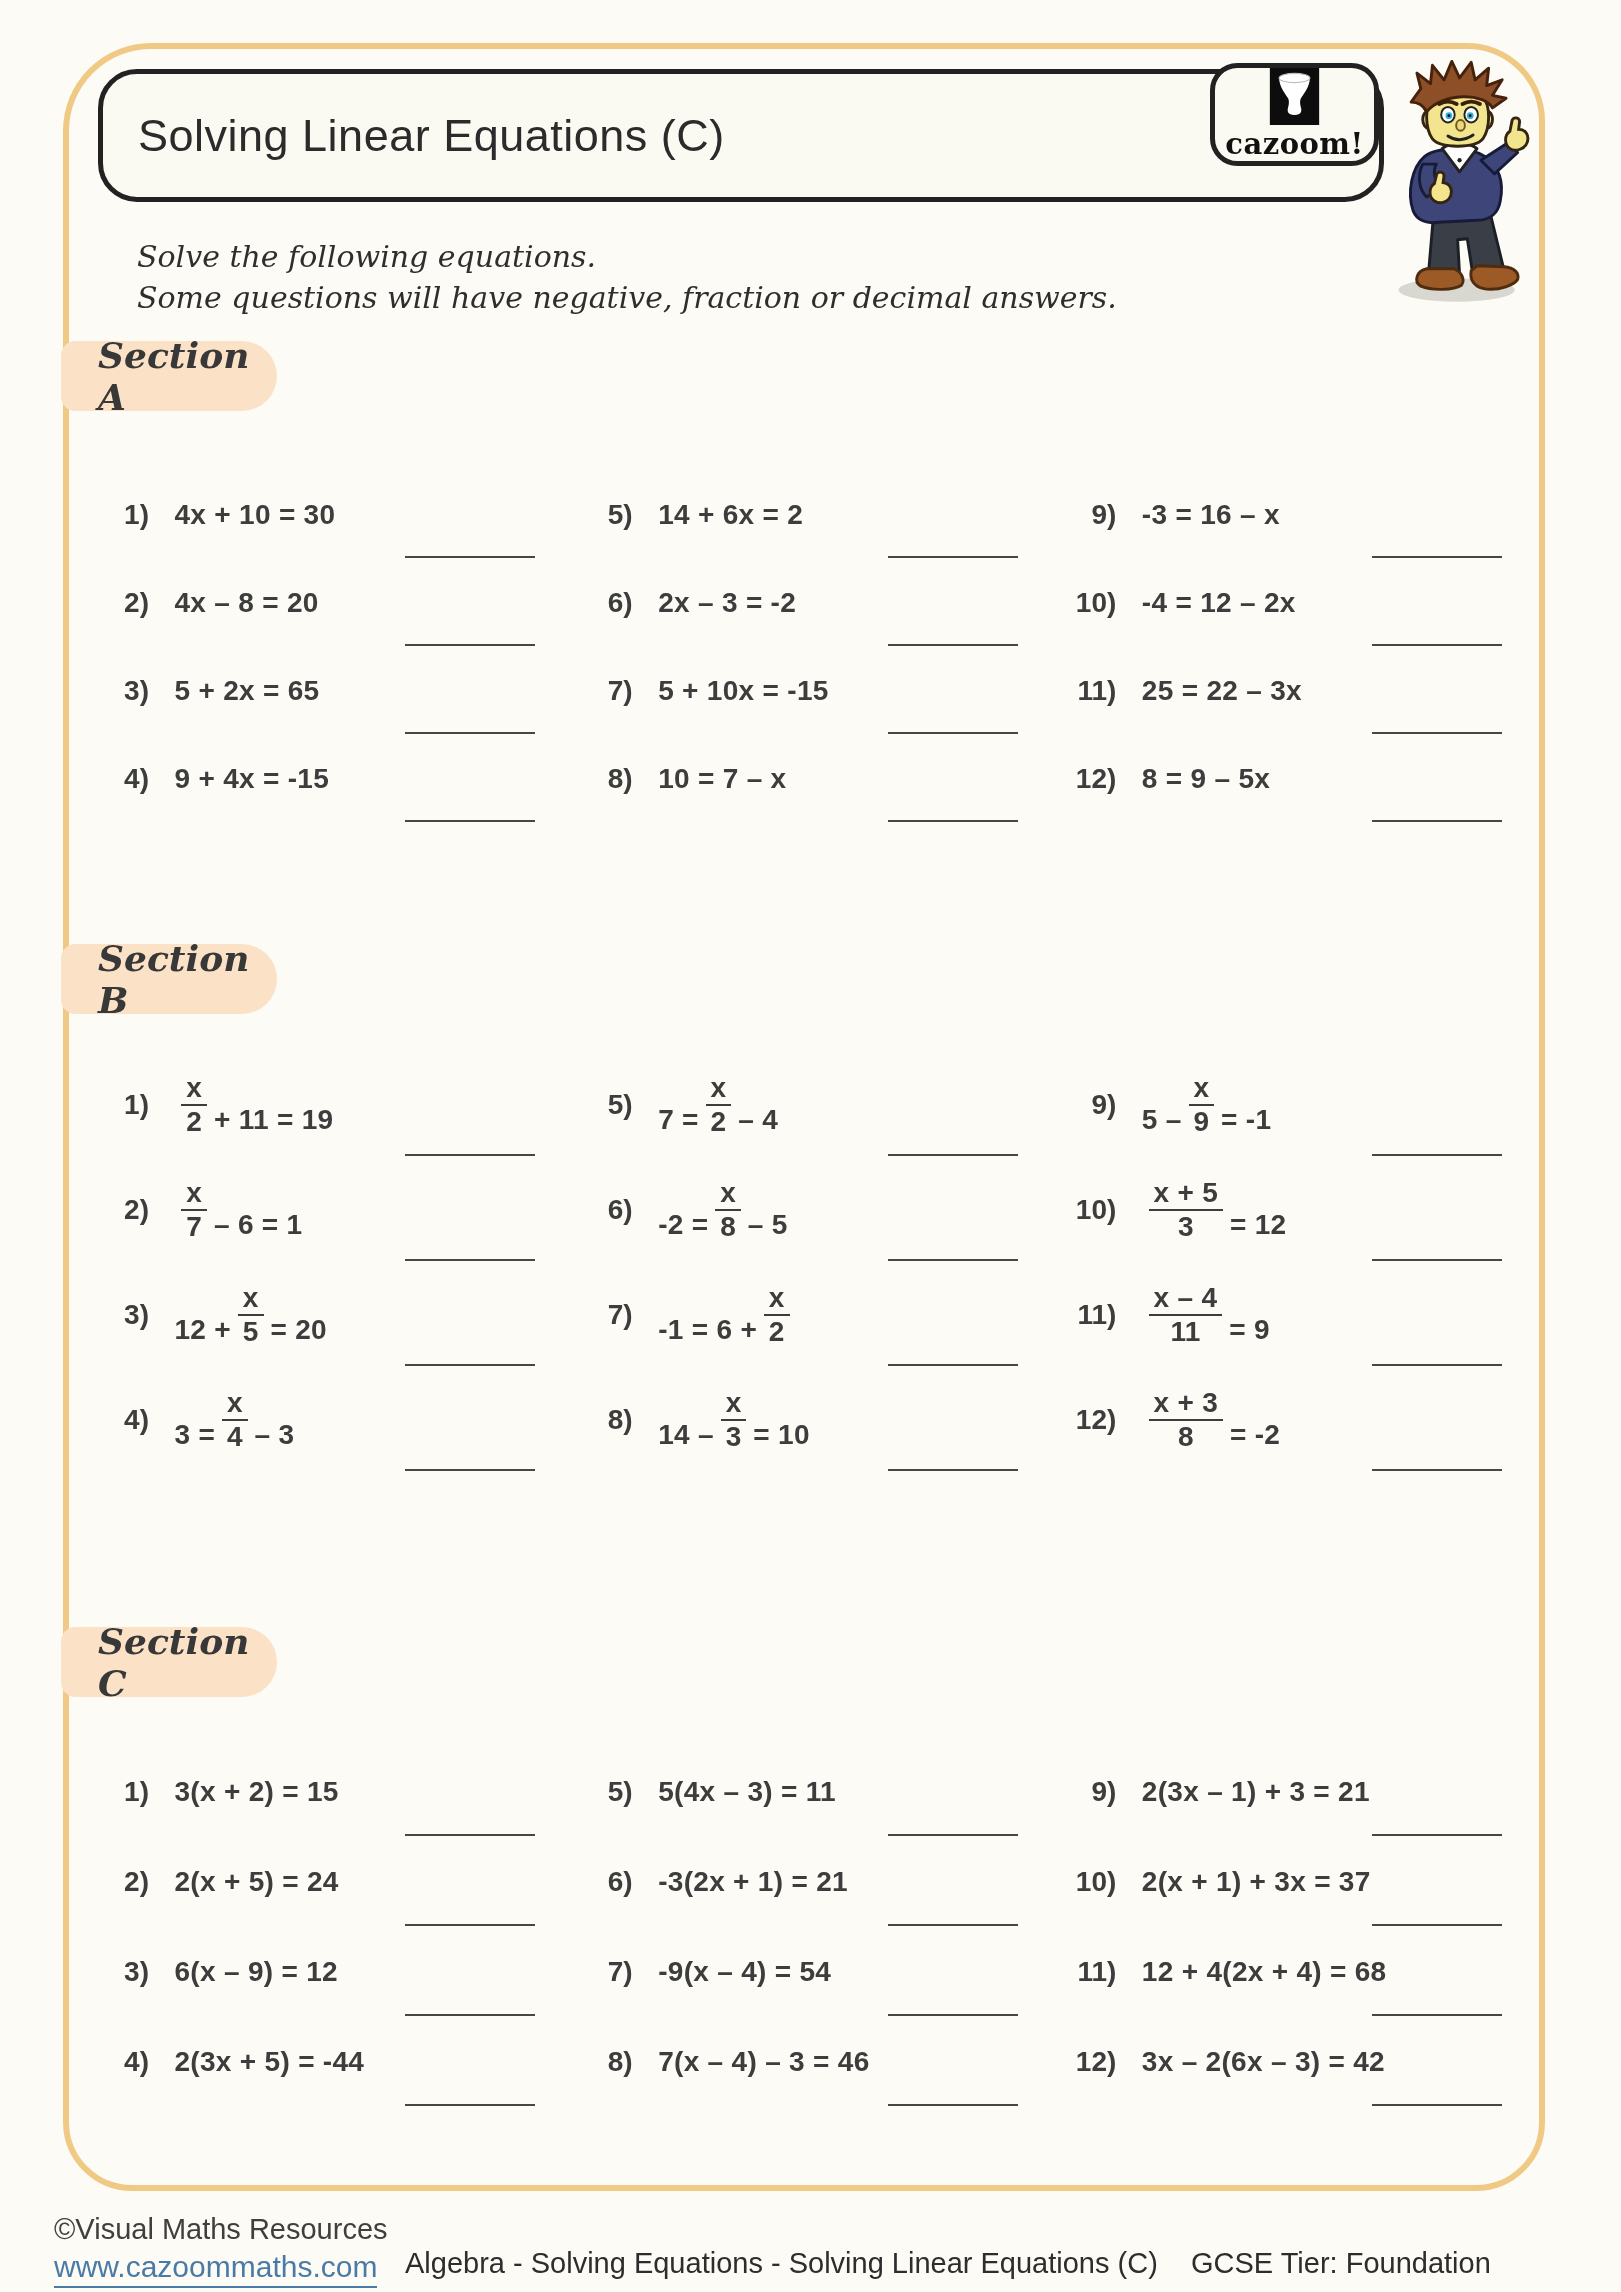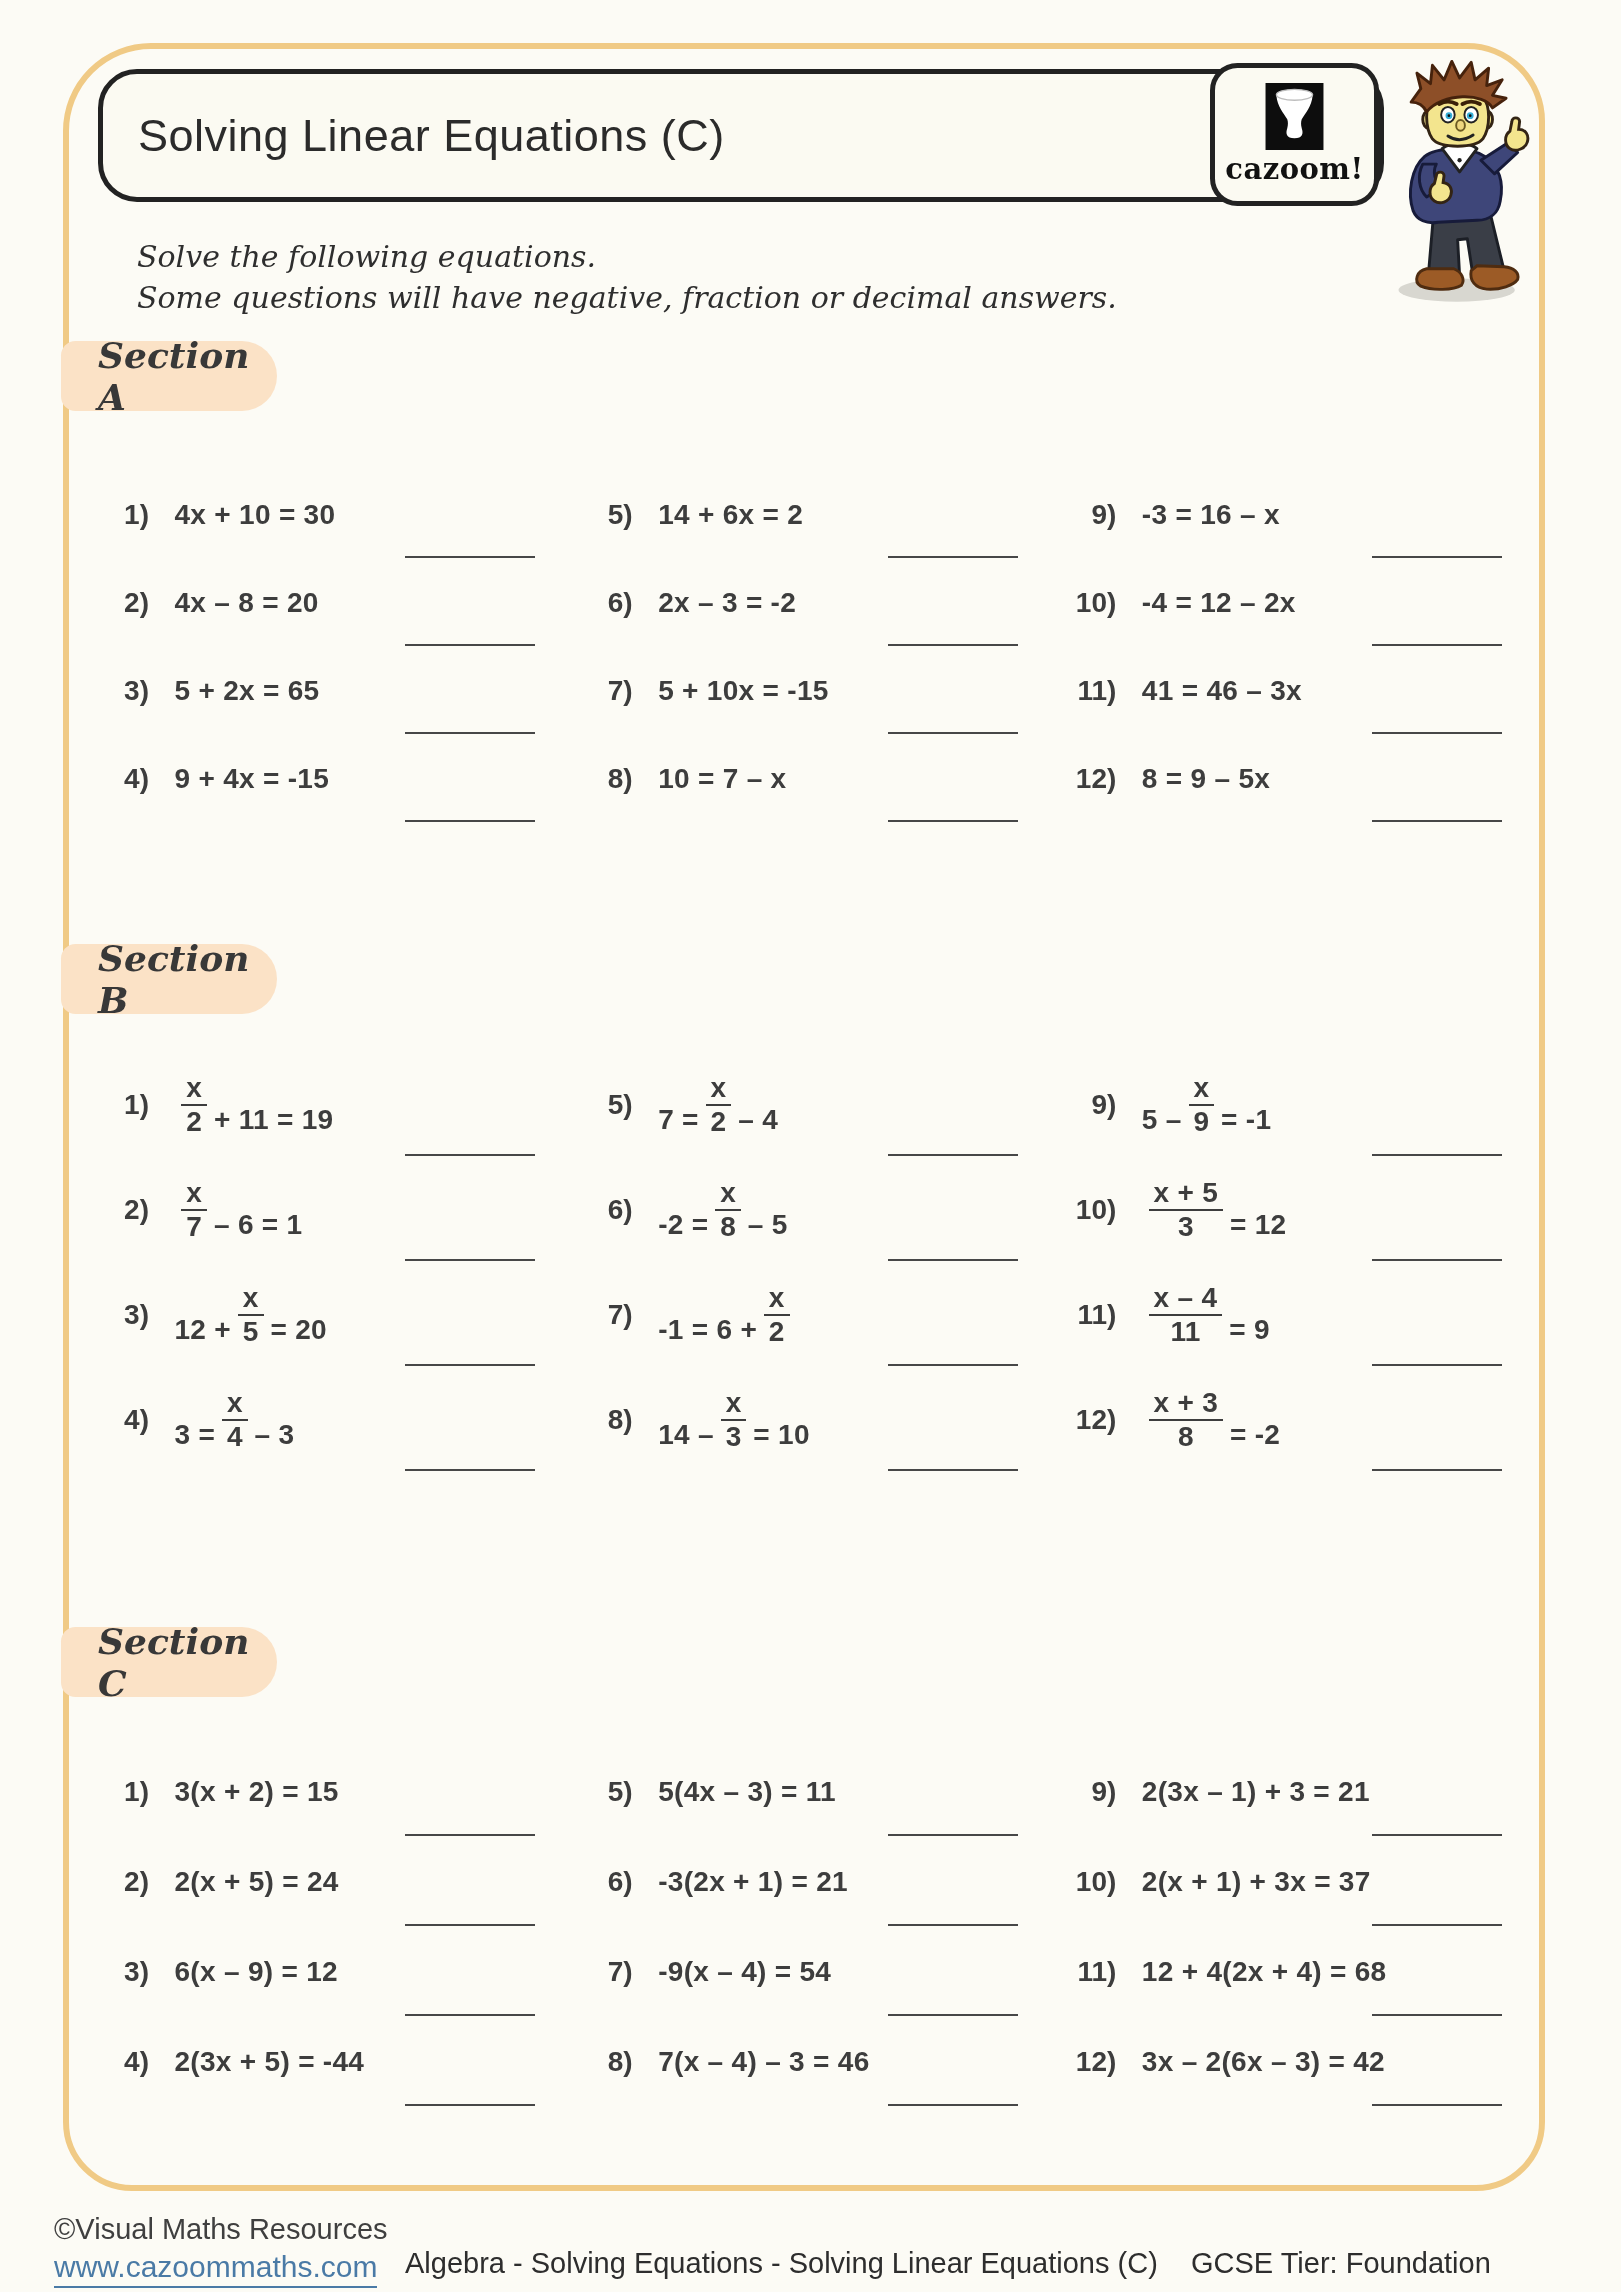--- a/index.html
+++ b/index.html
@@ -26,21 +26,21 @@
     border-radius:39px;
     display:flex; align-items:center;
     padding-left:35px;
     z-index:3;
   }
   .page-title {
     font-size:45px; font-weight:normal; color:#2b2b2b; letter-spacing:0.5px;
   }
   
   .logo-box {
-    position:absolute; left:1210px; top:63px; width:169px; height:143px;
+    position:absolute; left:1210px; top:63px; width:169px; height:103px;
     background:#fbfaf2;
     border:5.9px solid #222222;
     border-radius:27.4px;
     display:flex; flex-direction:column; align-items:center; justify-content:center;
     z-index:4;
   }
   .logo-box svg.drum { width:61px; height:67px; display:block; }
   .logo-word {
     font-family:"DejaVu Serif", serif;
     font-weight:bold; font-size:29px; color:#111; margin-top:2px; letter-spacing:0.5px;
@@ -238,21 +238,21 @@
     <div class="item">
       <span class="qnum">10)</span>
       <span class="qeq">
         <span class="t">-4 = 12 – 2x</span>
       </span>
       <span class="ansline"></span>
     </div>
     <div class="item">
       <span class="qnum">11)</span>
       <span class="qeq">
-        <span class="t">41 = 46 – 3x</span>
+        <span class="t">25 = 22 – 3x</span>
       </span>
       <span class="ansline"></span>
     </div>
     <div class="item">
       <span class="qnum">12)</span>
       <span class="qeq">
         <span class="t">8 = 9 – 5x</span>
       </span>
       <span class="ansline"></span>
     </div>

